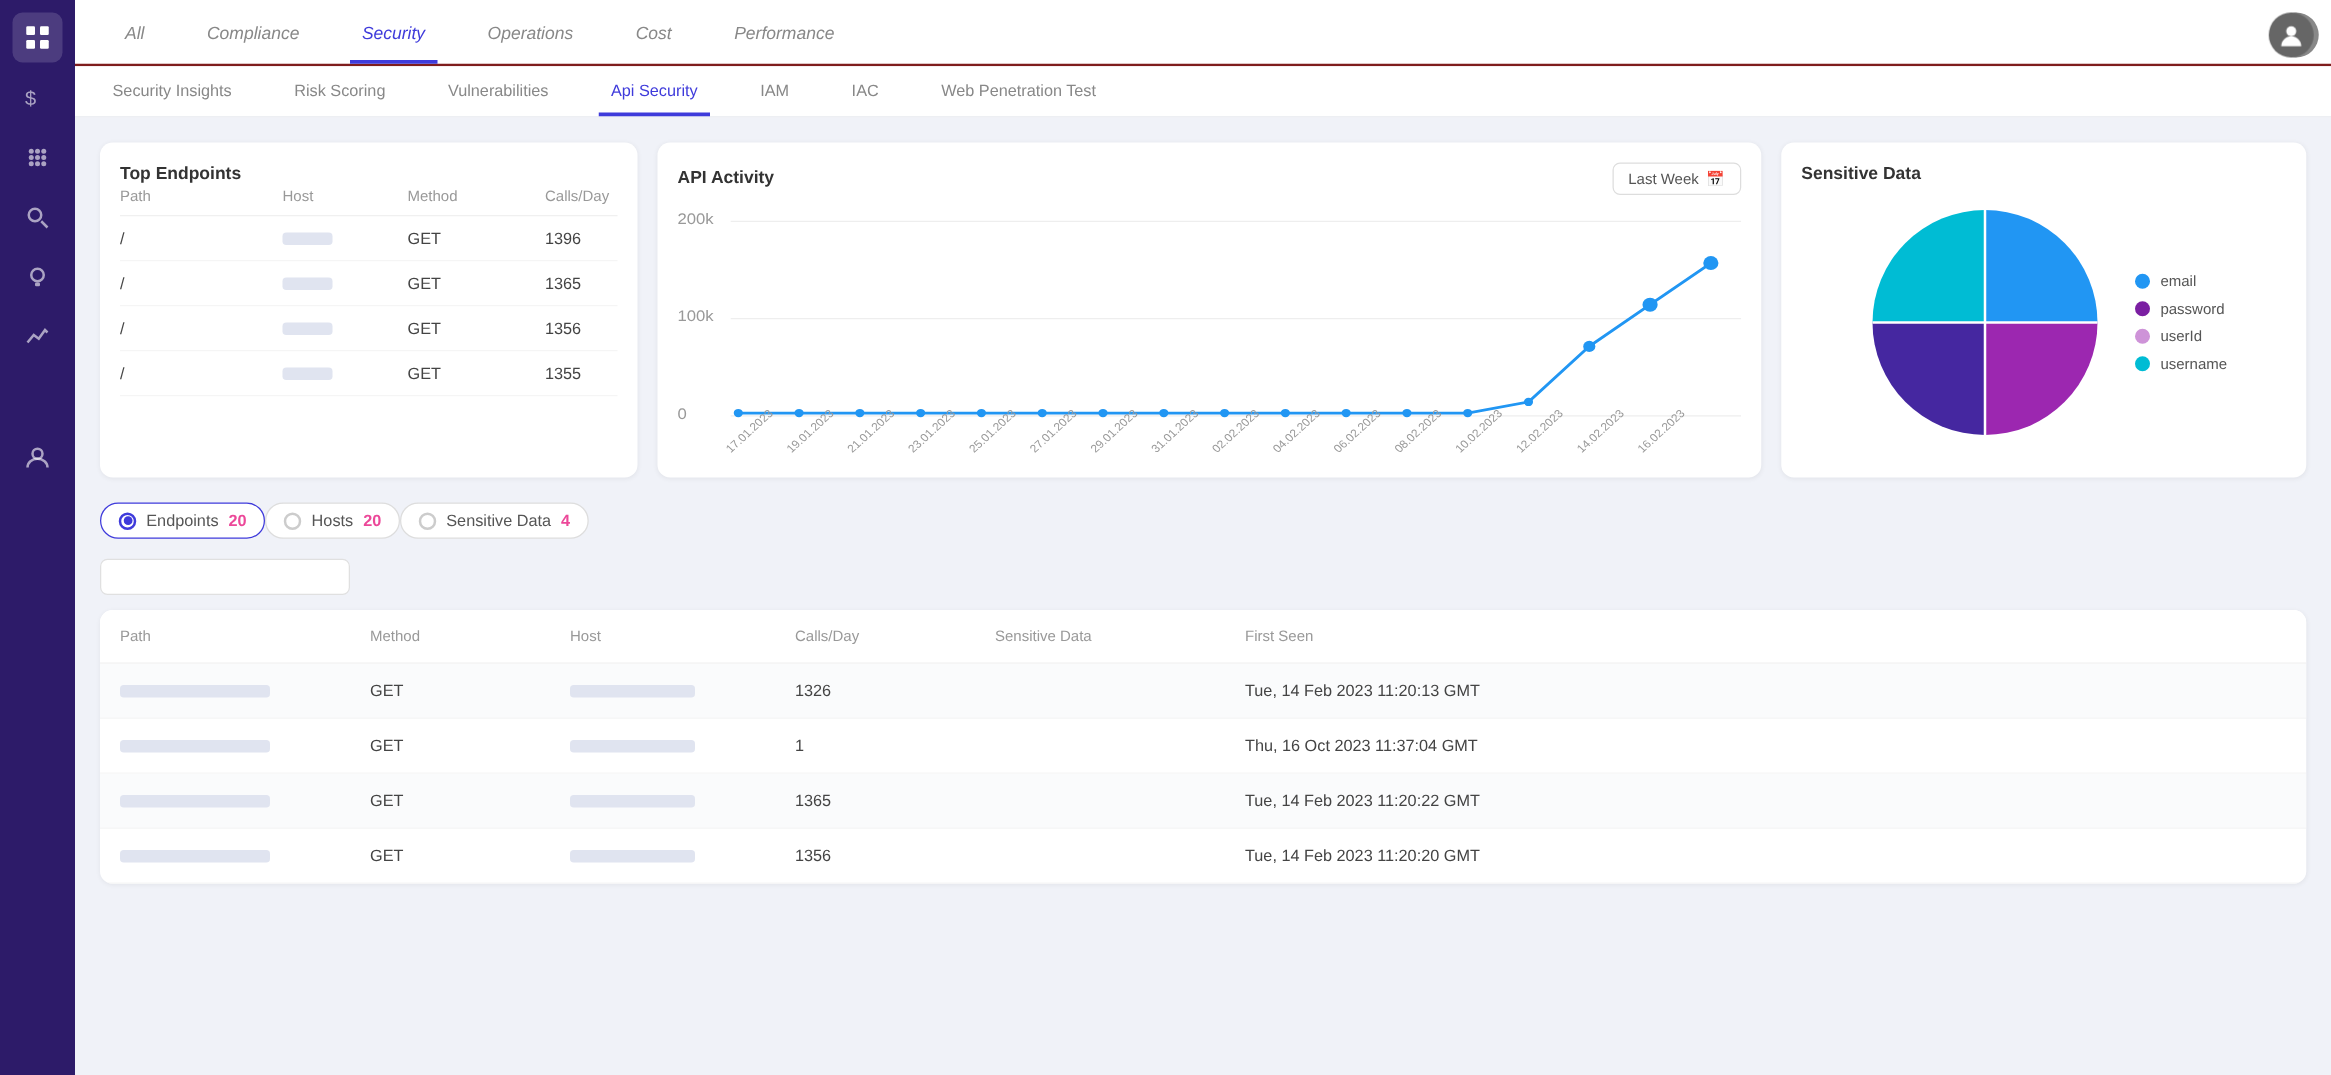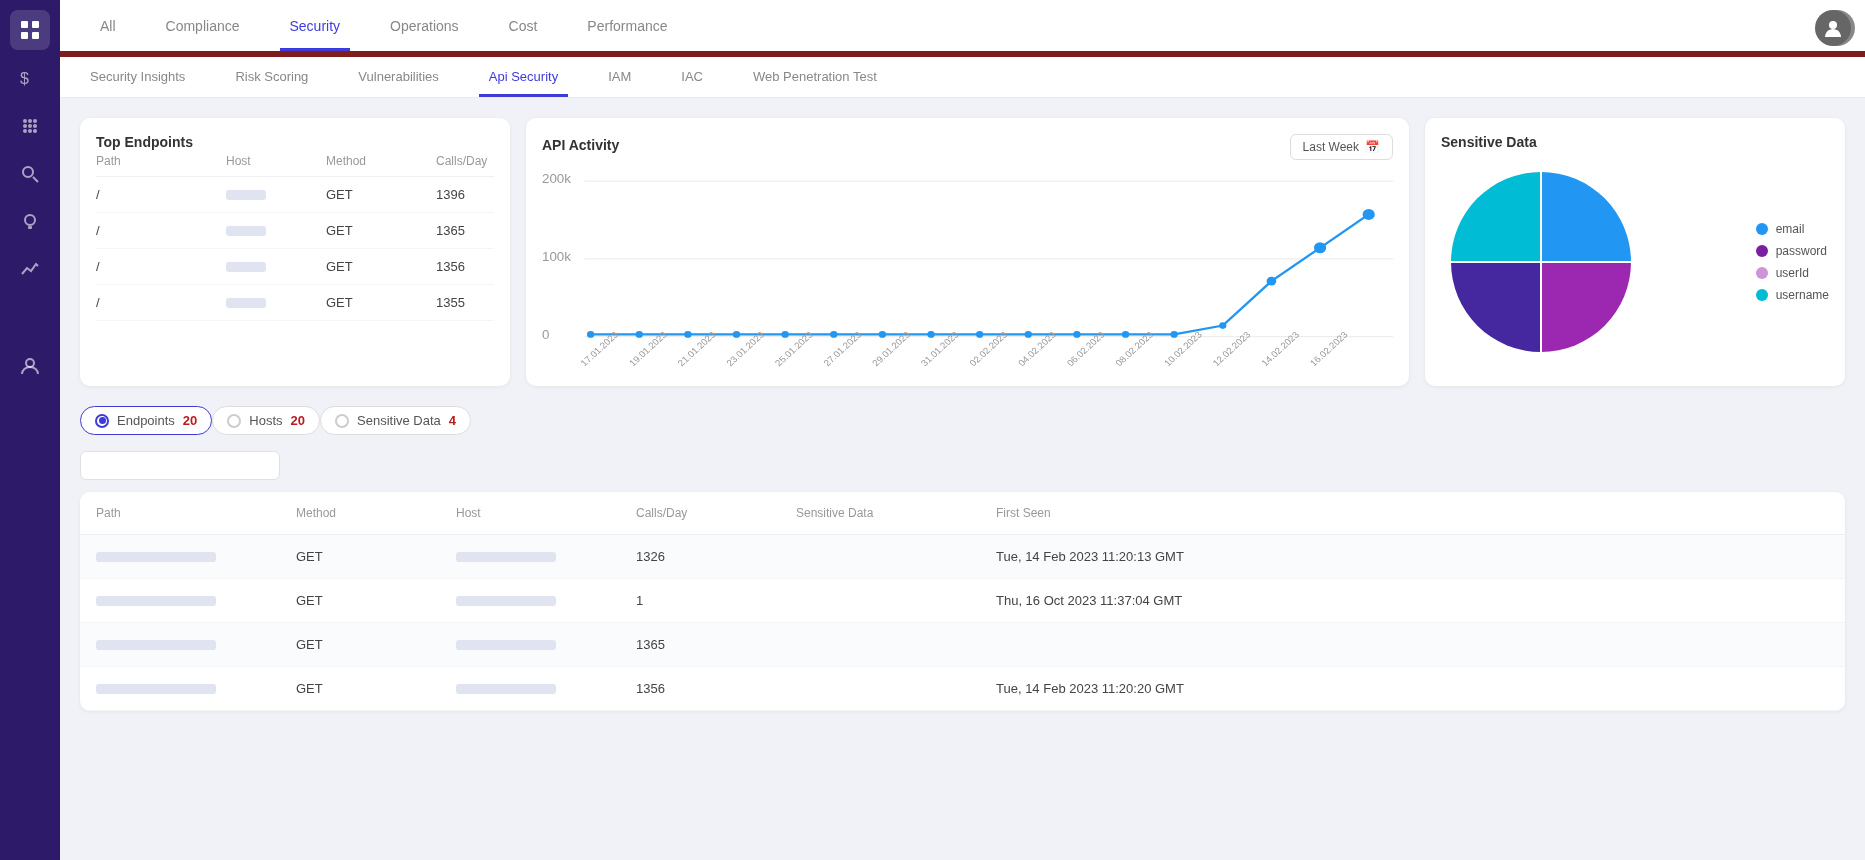--- a/index.html
+++ b/index.html
@@ -42,21 +42,22 @@
       display: flex;
       flex-direction: column;
       background: #f0f2f8;
       overflow: hidden;
     }
 
     
     .top-nav {
       background: white;
       padding: 0 20px;
-      border-bottom: 6px solid #7f1d1d;
+      border-bottom: 2px solid #7f1d1d;
+      font-style: italic;
     }
     .top-tabs {
       display: flex;
       gap: 30px;
       padding: 0 10px;
     }
     .top-tab {
       padding: 18px 10px 14px;
       font-size: 14px;
       color: #888;
@@ -181,21 +182,21 @@
     
     .sensitive-card {
       width: 420px;
       flex-shrink: 0;
       display: flex;
       flex-direction: column;
     }
     .pie-container {
       display: flex;
       align-items: center;
-      justify-content: space-between;
+      justify-content: center;
       gap: 20px;
       flex: 1;
     }
     .legend {
       display: flex;
       flex-direction: column;
       gap: 8px;
     }
     .legend-item {
       display: flex;
@@ -241,21 +242,21 @@
       border-color: #3f3bdb;
     }
     .radio-dot.active::after {
       content: '';
       width: 7px; height: 7px;
       border-radius: 50%;
       background: #3f3bdb;
     }
     .radio-count {
       font-weight: 600;
-      color: #b91c1c;
+      color: #ec4899;
     }
 
     
     .search-bar {
       background: white;
       border: 1px solid #e0e0e0;
       border-radius: 6px;
       padding: 6px 12px;
       font-size: 13px;
       color: #888;
@@ -570,20 +571,21 @@
         <span>1</span>
         <span></span>
         <span>Thu, 16 Oct 2023 11:37:04 GMT</span>
       </div>
       <div class="dt-row">
         <div class="cell-bar" style="width:120px;"></div>
         <span>GET</span>
         <div class="cell-bar" style="width:100px;"></div>
         <span>1365</span>
         <span></span>
+        <span>Tue, 14 Feb 2023 11:20:22 GMT</span>
       </div>
       <div class="dt-row">
         <div class="cell-bar" style="width:120px;"></div>
         <span>GET</span>
         <div class="cell-bar" style="width:100px;"></div>
         <span>1356</span>
         <span></span>
         <span>Tue, 14 Feb 2023 11:20:20 GMT</span>
       </div>
     </div>

